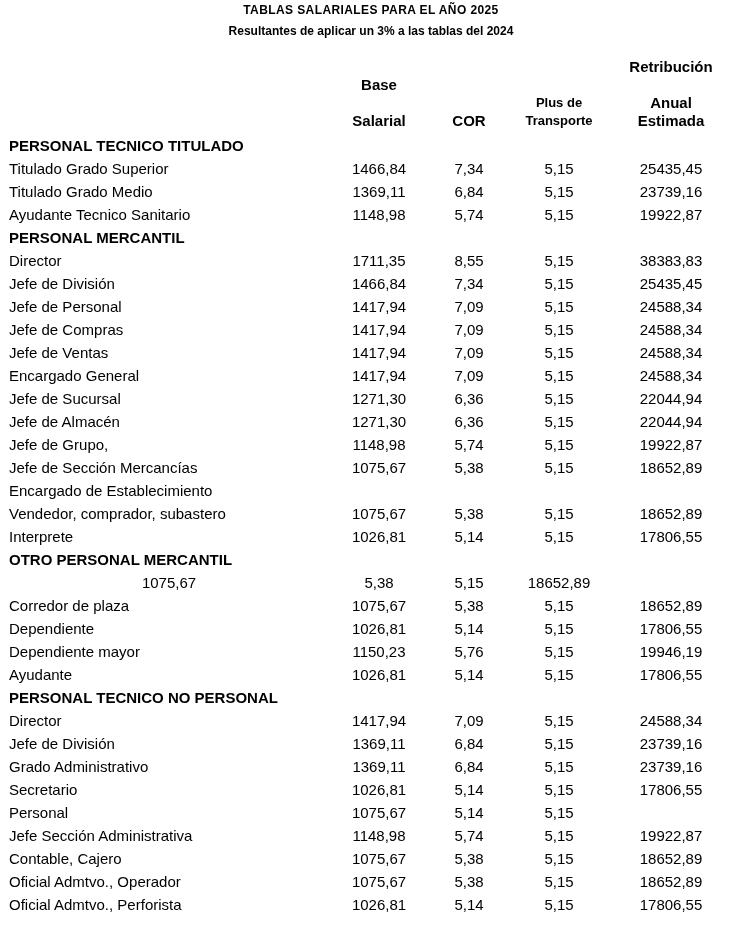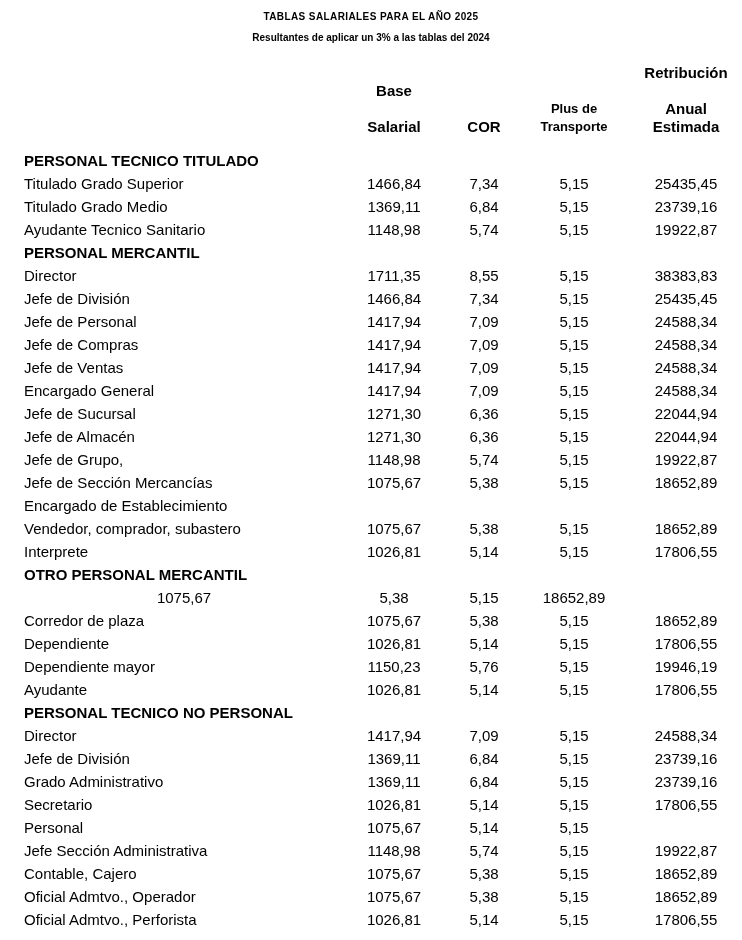--- a/index.html
+++ b/index.html
@@ -5,52 +5,51 @@
   html, body { margin: 0; padding: 0; }
   body {
     width: 742px; height: 940px;
     background: #ffffff; color: #000000;
     font-family: "Liberation Sans", sans-serif;
     overflow: hidden;
   }
   .doc-page { width: 742px; height: 940px; }
 
   .title-block {
-    padding-top: 6px;
     text-align: center;
     font-weight: bold;
-    font-size: 10px;
+    font-size: 12px;
     line-height: 21px;
   }
   .doc-title { letter-spacing: 0.4px; }
 
   .grid-row {
     display: grid;
     grid-template-columns: 320px 100px 80px 100px 124px;
-    padding-left: 24px;
+    padding-left: 9px;
     box-sizing: border-box;
   }
   .cell { overflow: hidden; white-space: nowrap; }
   .c  { text-align: center; }
   .name { text-align: left; }
   .col2 { grid-column: 2; }
   .col3 { grid-column: 3; }
   .col4 { grid-column: 4; }
   .col5 { grid-column: 5; }
 
   .table-head { margin-top: 16px; }
   .head-row {
     height: 18px;
     line-height: 18px;
     font-weight: bold;
     font-size: 15px;
   }
   .small { font-size: 13px; }
 
-  .table-body { margin-top: 13px; }
+  .table-body { margin-top: 4px; }
   .data-row {
     height: 23px;
     line-height: 23px;
     font-size: 15px;
   }
   .section-row { font-weight: bold; }
 </style>
 </head>
 <body>
 

